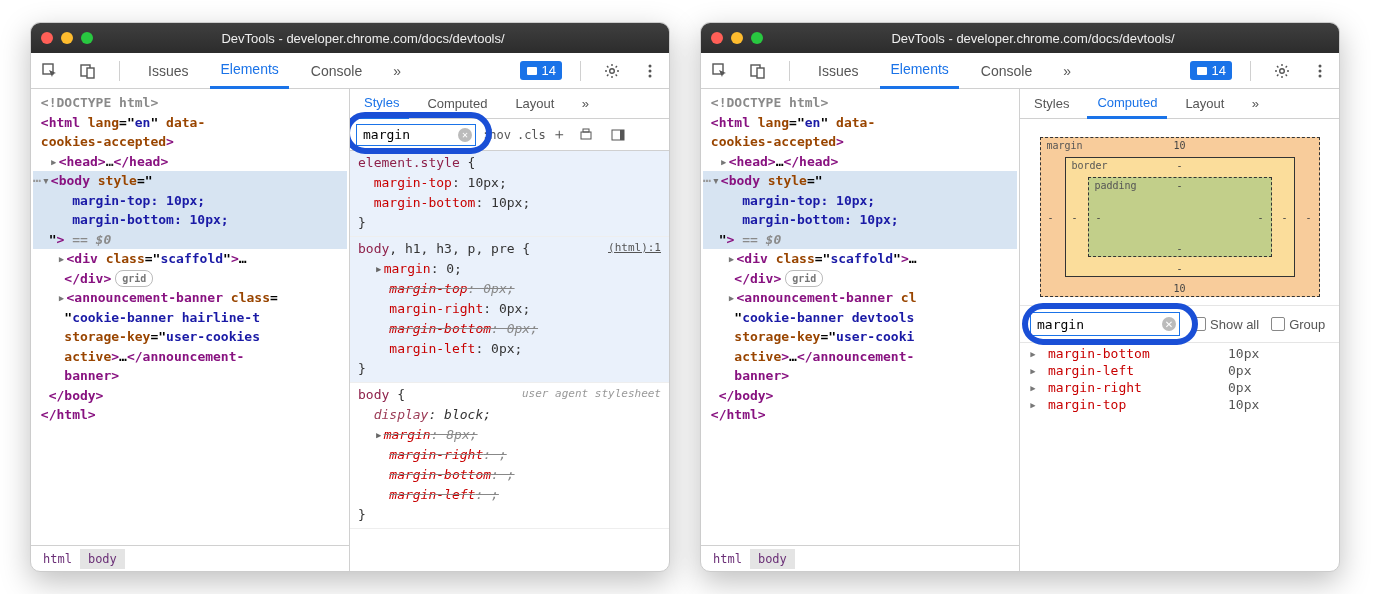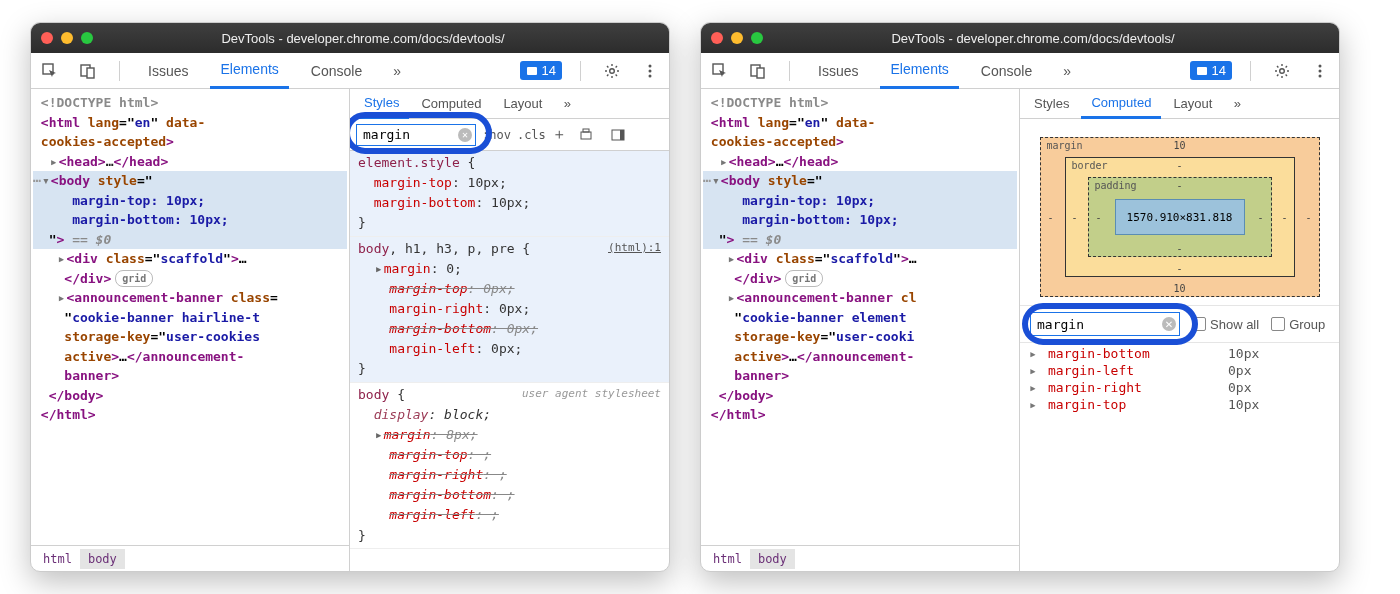--- a/index.html
+++ b/index.html
@@ -93,21 +93,21 @@
     padding:0 4px; flex-shrink:0;
   }
   .crumb { padding:3px 8px; }
   .crumb.sel { background:#e4e4e4; }
 
   
   .side-pane { flex:1; display:flex; flex-direction:column; overflow:hidden; }
   .subtabs {
     height:30px; border-bottom:1px solid #d0d0d0;
     display:flex; align-items:center; font-size:13px; color:#555;
-    padding:0 4px; gap:2px; flex-shrink:0;
+    padding:0 4px; gap:8px; flex-shrink:0;
   }
   .subtab { padding:0 10px; height:30px; display:flex; align-items:center; }
   .subtab.active { color:#1a73e8; border-bottom:3px solid #1a73e8; }
 
   .filter-row {
     height:32px; border-bottom:1px solid #d0d0d0;
     display:flex; align-items:center; gap:6px; padding:0 6px;
     font-family:Menlo,monospace; font-size:12px; color:#555; flex-shrink:0;
   }
   .filter-input-wrap {
@@ -297,21 +297,20 @@
           <div>&nbsp;&nbsp;&nbsp;&nbsp;<span class="strike"><span class="propn">margin-top</span>: 0px;</span></div>
           <div>&nbsp;&nbsp;&nbsp;&nbsp;<span class="propn">margin-right</span>: <span class="propv">0px</span>;</div>
           <div>&nbsp;&nbsp;&nbsp;&nbsp;<span class="strike"><span class="propn">margin-bottom</span>: 0px;</span></div>
           <div>&nbsp;&nbsp;&nbsp;&nbsp;<span class="propn">margin-left</span>: <span class="propv">0px</span>;</div>
           <div>}</div>
         </div>
         <div class="rule">
           <div><span class="sel-txt">body</span> {<span class="ua">user agent stylesheet</span></div>
           <div>&nbsp;&nbsp;<span style="font-style:italic;"><span class="propn" style="color:#9b3a55;margin-top:18px;">display</span>: block;</span></div>
           <div>&nbsp;&nbsp;<span class="mini-tri">▸</span><span class="strike"><span class="propn">margin</span>: 8px;</span></div>
-          <div>&nbsp;&nbsp;&nbsp;&nbsp;<span class="strike"><span class="propn">margin-top</span>: ;</span></div>
           <div>&nbsp;&nbsp;&nbsp;&nbsp;<span class="strike"><span class="propn">margin-right</span>: ;</span></div>
           <div>&nbsp;&nbsp;&nbsp;&nbsp;<span class="strike"><span class="propn">margin-bottom</span>: ;</span></div>
           <div>&nbsp;&nbsp;&nbsp;&nbsp;<span class="strike"><span class="propn">margin-left</span>: ;</span></div>
           <div>}</div>
         </div>
       </div>
     </div>
   </div>
 </div>
 
@@ -375,21 +374,21 @@
         <div class="ln"> <span class="tagc">&lt;html </span><span class="attrn">lang</span>="<span class="attrv">en</span>" <span class="attrn">data-</span></div>
         <div class="ln"> <span class="attrn">cookies-accepted</span><span class="tagc">&gt;</span></div>
         <div class="ln">  <span class="tri">▸</span><span class="tagc">&lt;head&gt;</span>…<span class="tagc">&lt;/head&gt;</span></div>
         <div class="ln sel"><span class="dots3">⋯</span><span class="tri">▾</span><span class="tagc">&lt;body </span><span class="attrn">style</span>="</div>
         <div class="ln sel">     <span class="attrv">margin-top: 10px;</span></div>
         <div class="ln sel">     <span class="attrv">margin-bottom: 10px;</span></div>
         <div class="ln sel">  "<span class="tagc">&gt;</span><span class="dollar"> == $0</span></div>
         <div class="ln">   <span class="tri">▸</span><span class="tagc">&lt;div </span><span class="attrn">class</span>="<span class="attrv">scaffold</span>"<span class="tagc">&gt;</span>…</div>
         <div class="ln">    <span class="tagc">&lt;/div&gt;</span><span class="grid-badge">grid</span></div>
         <div class="ln">   <span class="tri">▸</span><span class="tagc">&lt;announcement-banner </span><span class="attrn">cl</span></div>
-        <div class="ln">    "<span class="attrv">cookie-banner element</span></div>
+        <div class="ln">    "<span class="attrv">cookie-banner devtools</span></div>
         <div class="ln">    <span class="attrn">storage-key</span>="<span class="attrv">user-cooki</span></div>
         <div class="ln">    <span class="attrn">active</span><span class="tagc">&gt;</span>…<span class="tagc">&lt;/announcement-</span></div>
         <div class="ln">    <span class="tagc">banner&gt;</span></div>
         <div class="ln">  <span class="tagc">&lt;/body&gt;</span></div>
         <div class="ln"> <span class="tagc">&lt;/html&gt;</span></div>
       </div>
       <div class="crumbs">
         <div class="crumb">html</div>
         <div class="crumb sel">body</div>
       </div>
@@ -407,23 +406,20 @@
 
         <div class="boxmodel" style="width:280px;height:160px;">
           <div class="bm-l bm-margin">
               <span class="bm-label">margin</span>
             </div>
           <div class="bm-l bm-border" style="position:absolute;">
               <span class="bm-label">border</span>
             </div>
           <div class="bm-l bm-padding" style="position:absolute;">
               <span class="bm-label">padding</span>
-            </div>
-          <div class="bm-l bm-content" style="position:absolute;">
-              <span>1570.910×831.818</span>
             </div>
           <span class="bm-val" style="top:3px;left:50%;transform:translateX(-50%);">10</span>
           <span class="bm-val" style="bottom:3px;left:50%;transform:translateX(-50%);">10</span>
           <span class="bm-val" style="top:50%;left:8px;transform:translateY(-50%);">-</span>
           <span class="bm-val" style="top:50%;right:8px;transform:translateY(-50%);">-</span>
           <span class="bm-val" style="top:23px;left:50%;transform:translateX(-50%);">-</span>
           <span class="bm-val" style="bottom:23px;left:50%;transform:translateX(-50%);">-</span>
           <span class="bm-val" style="top:50%;left:32px;transform:translateY(-50%);">-</span>
           <span class="bm-val" style="top:50%;right:32px;transform:translateY(-50%);">-</span>
           <span class="bm-val" style="top:43px;left:50%;transform:translateX(-50%);">-</span>

